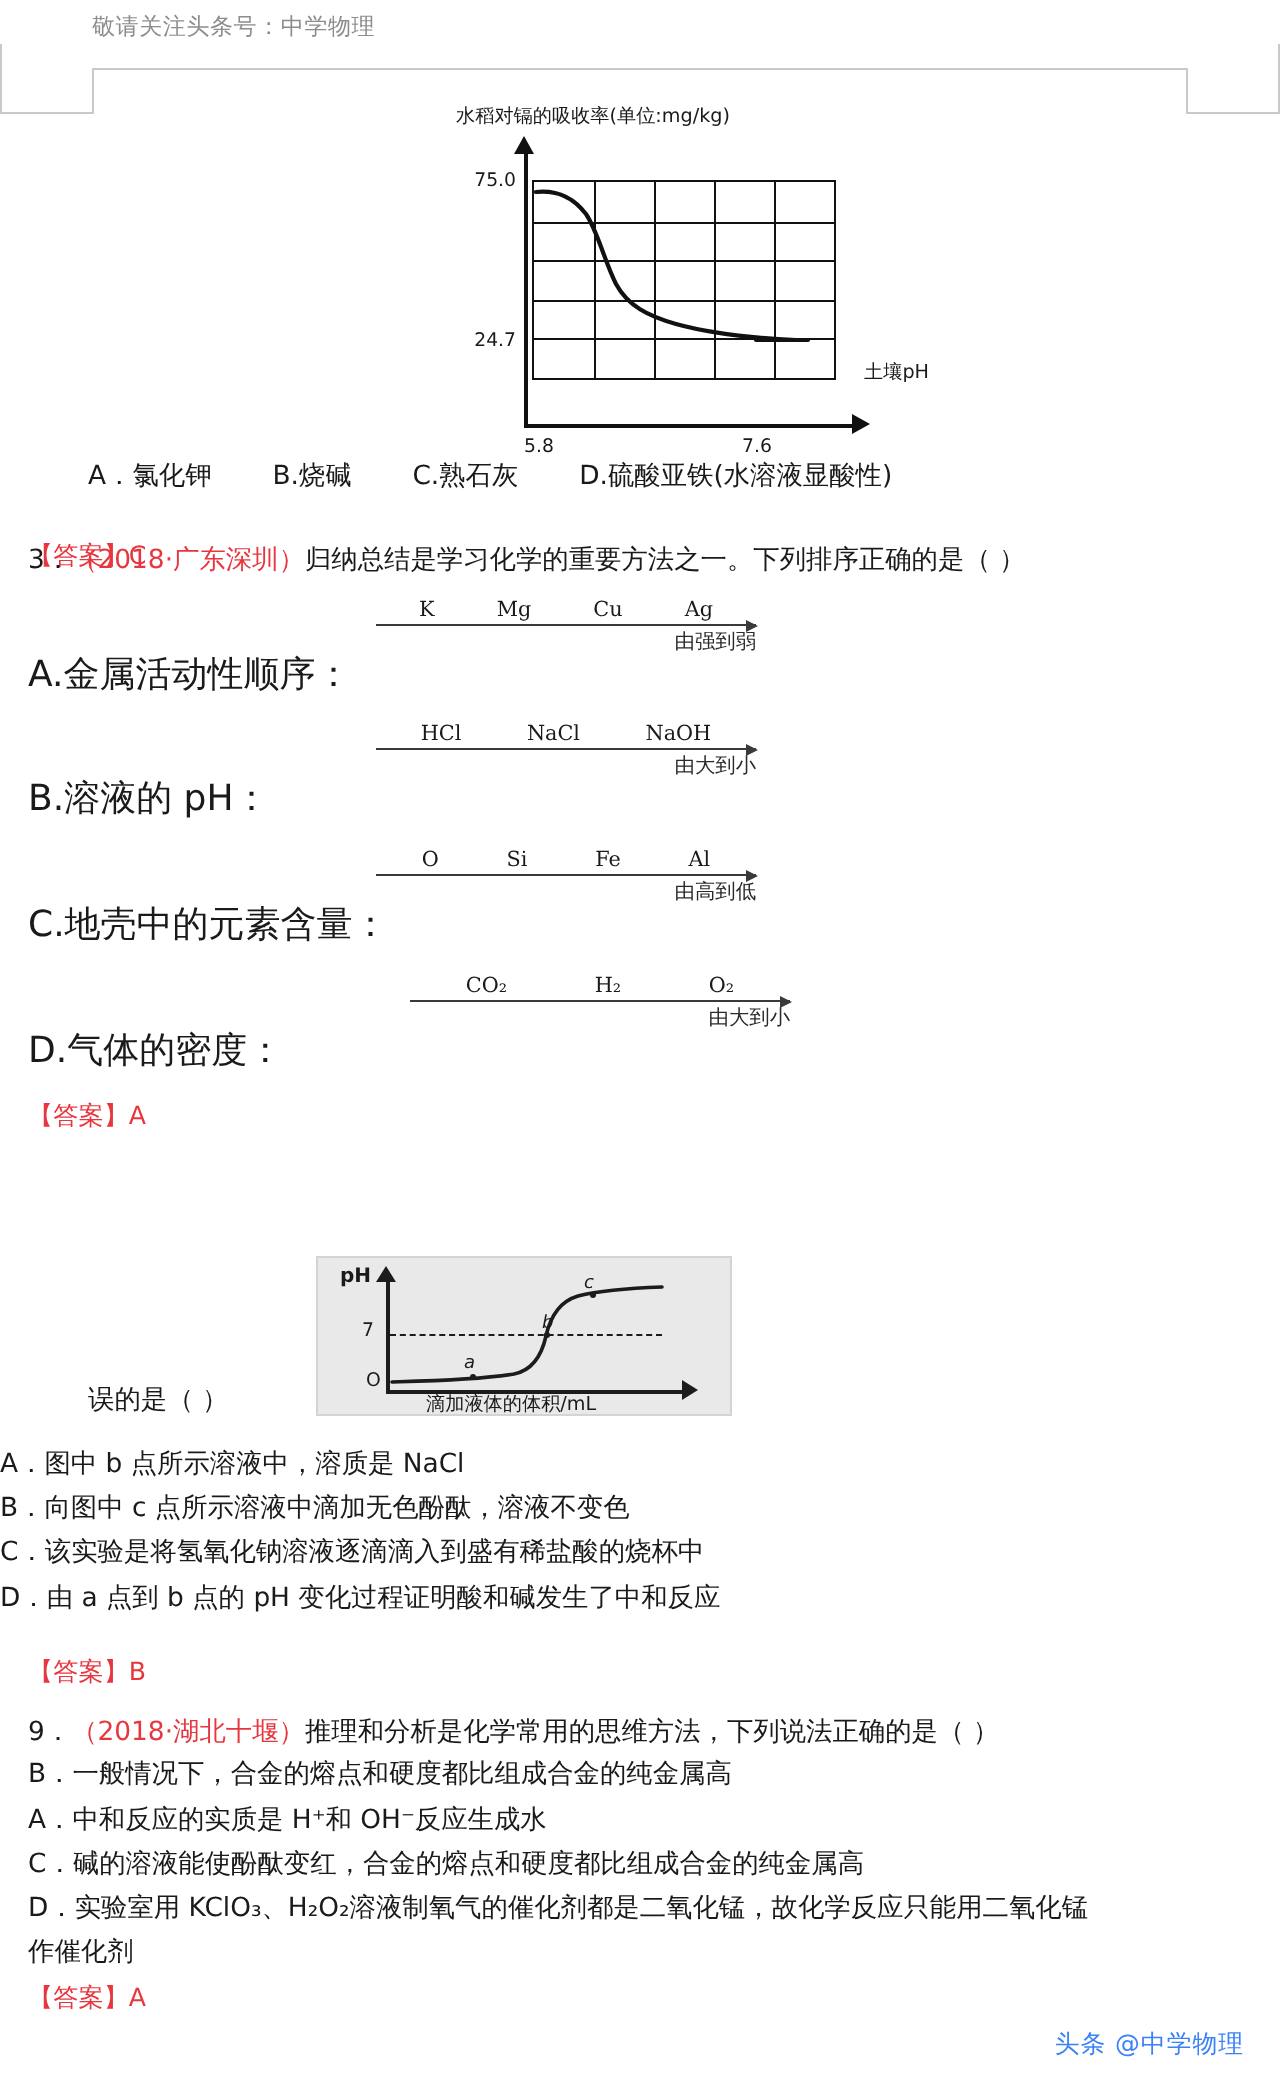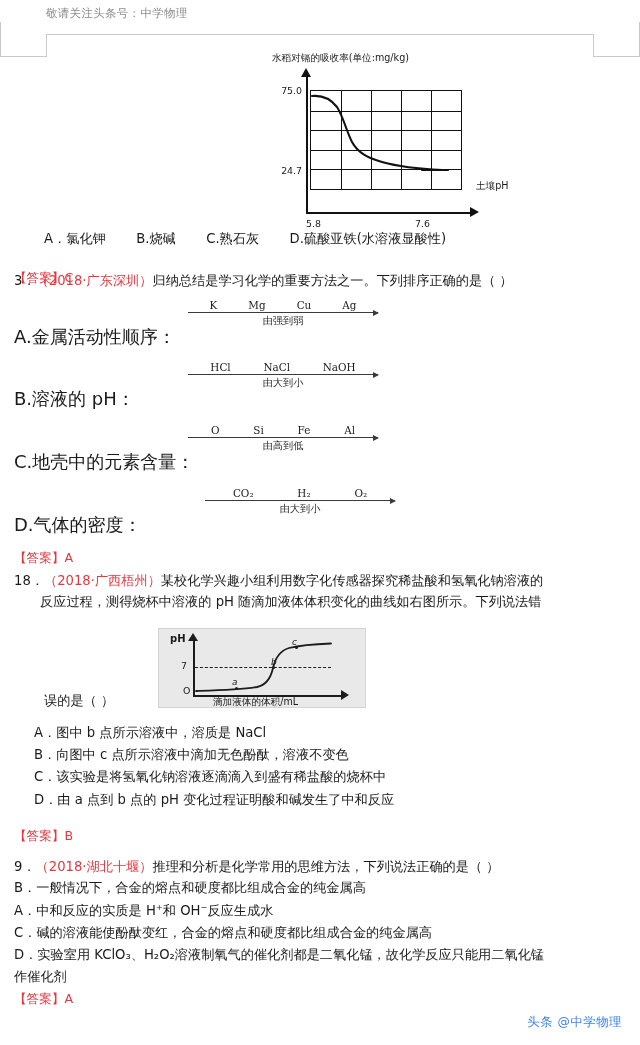--- a/index.html
+++ b/index.html
@@ -84,33 +84,31 @@
     padding: 0 14px;
     line-height: 1.45;
     white-space: nowrap;
   }
   .answer .ans-letter { color: #e8363f; }
   .src { color: #e8363f; }
 
   .opt {
     font-size: 13.2px;
     line-height: 1.68;
-    padding-left: 34px;
     margin: 0;
     white-space: nowrap;
   }
 
   
   .chart1 {
     position: absolute;
     left: 228px;
     top: 52px;
     width: 250px;
     height: 168px;
-    margin-left: 44px;
   }
   .chart1 .c1-title {
     position: absolute;
     left: 0; top: 0;
     font-size: 9.6px;
     white-space: nowrap;
     color: #1a1a1a;
   }
   .c1-plot {
     position: absolute;
@@ -310,21 +308,21 @@
   .seqfig .seq-arrow::after {
     content: "";
     position: absolute;
     right: -1px; top: -3.2px;
     width: 0; height: 0;
     border-top: 3.2px solid transparent;
     border-bottom: 3.2px solid transparent;
     border-left: 6px solid #3a3a3a;
   }
   .seqfig .seq-caption {
-    text-align: center;
+    text-align: right;
     font-size: 10.2px;
     padding-top: 1px;
     color: #2a2a2a;
   }
   .seqlabel {
     position: absolute;
     font-size: 18px;
     white-space: nowrap;
   }
 
@@ -446,26 +444,20 @@
       <span>O₂</span>
     </div>
     <div class="seq-arrow"></div>
     <div class="seq-caption">由大到小</div>
   </div>
 
   <div class="answer" style="position:absolute; left:0; top:549px">
     <span>【答案】</span><span class="ans-letter">A</span>
   </div>
 
-  <div class="content" style="top:570px">
-    <div class="qline">
-      <span>18．</span><span class="src">（2018·广西梧州）</span><span>某校化学兴趣小组利用数字化传感器探究稀盐酸和氢氧化钠溶液的</span>
-    </div>
-    <div class="qline" style="padding-left:40px">反应过程，测得烧杯中溶液的 pH 随滴加液体体积变化的曲线如右图所示。下列说法错</div>
-  </div>
 
   <div class="chart2">
     <div class="c2-ylabel">pH</div>
     <div class="c2-yarrow"></div>
     <div class="c2-yaxis"></div>
     <div class="c2-xaxis"></div>
     <div class="c2-xarrow"></div>
     <div class="c2-seven">7</div>
     <div class="c2-origin">O</div>
     <div class="c2-dashed"></div>

